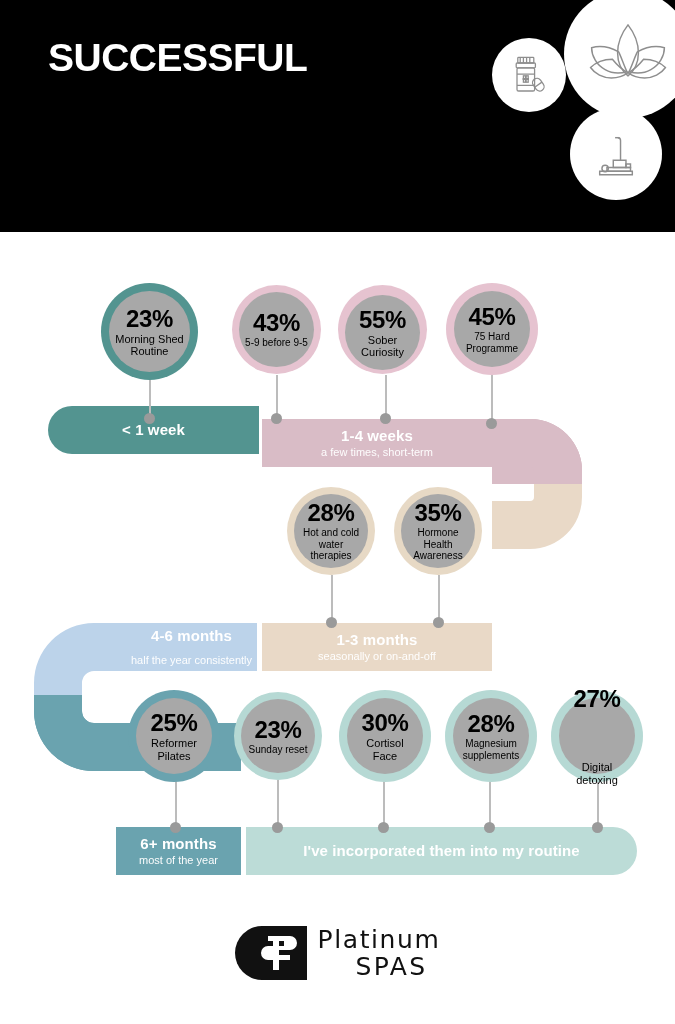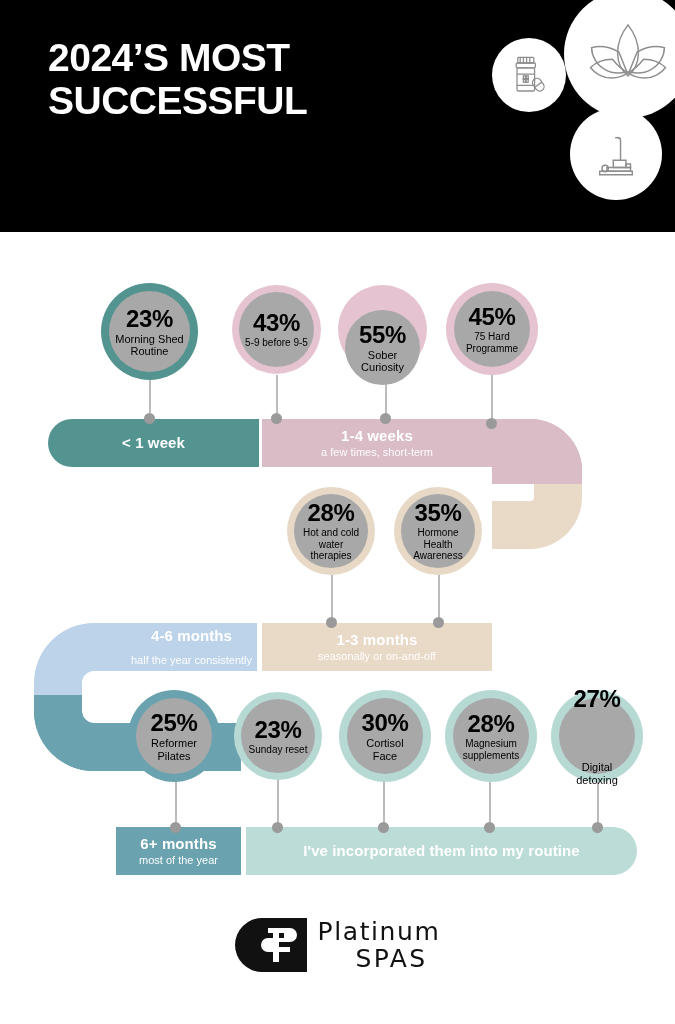--- a/index.html
+++ b/index.html
@@ -56,21 +56,21 @@
   .bar {
     position: absolute;
     display: flex; flex-direction: column;
     align-items: center; justify-content: center;
     color: #ffffff; text-align: center;
   }
   .bar .b-main { font-size: 15px; font-weight: bold; line-height: 18px; letter-spacing: 0.1px; }
   .bar .b-sub  { font-size: 11px; font-weight: normal; line-height: 15px; opacity: 0.97; }
 
   
-  #bar-lt1week   { left: 48px;  top: 419px; width: 211px; height: 48px;
+  #bar-lt1week   { left: 48px;  top: 406px; width: 211px; height: 48px;
                    background: #539490; border-radius: 24px 0 0 24px; }
   #bar-1to4weeks { left: 262px; top: 419px; width: 230px; height: 48px;
                    background: #d9bcc6; }
   
   #bar-4to6months { left: 126px; top: 623px; width: 131px; height: 48px;
                     background: #bcd3ea; gap: 8px; }
   #bar-1to3months { left: 262px; top: 623px; width: 230px; height: 48px;
                     background: #e9d9c7; }
   
   #bar-6plus     { left: 116px; top: 827px; width: 125px; height: 48px;
@@ -104,38 +104,37 @@
   }
   .dot {
     position: absolute; width: 11px; height: 11px;
     border-radius: 50%; background: #9a9a9a;
   }
 
   
   #footer-logo {
     position: absolute; left: 0; top: 918px;
     width: 675px; height: 70px;
-    display: flex; align-items: flex-start; justify-content: center;
+    display: flex; align-items: center; justify-content: center;
     gap: 11px;
   }
   #logo-words { display: flex; flex-direction: column; line-height: 0; }
   #logo-words .lw {
     font-family: "DejaVu Sans", sans-serif;
     font-size: 25px; letter-spacing: 1.6px; color: #111;
     line-height: 27px;
   }
   #logo-words .lw2 { font-size: 25px; letter-spacing: 2.4px; padding-left: 38px; }
 </style>
 </head>
 <body>
 
 <div id="header">
 
   <div id="header-title">
-    <span class="hl">2024’S MOST</span>
     <span class="hl">SUCCESSFUL</span>
   </div>
 
   <div class="hicon" id="hicon-lotus">
     <svg width="104" height="104" viewBox="0 0 100 100" fill="none" stroke="#8e8e8e" stroke-width="1.4">
       <path d="M50 22c-7 9-10 19-10 27 0 9 4 17 10 22 6-5 10-13 10-22 0-8-3-18-10-27z"></path>
       <path d="M41 48c-9-5-19-6-26-4 0 8 5 17 13 21 7 4 14 4 21 2-3-6-5-13-8-19z"></path>
       <path d="M59 48c9-5 19-6 26-4 0 8-5 17-13 21-7 4-14 4-21 2 3-6 5-13 8-19z"></path>
       <path d="M35 55c-8 0-16 3-21 8 4 6 12 10 20 10 6 0 12-2 16-5-6-3-11-8-15-13z"></path>
       <path d="M65 55c8 0 16 3 21 8-4 6-12 10-20 10-6 0-12-2-16-5 6-3 11-8 15-13z"></path>
@@ -249,21 +248,21 @@
 </div>
 
 <div class="node" style="left:232px; top:285px; width:89px; height:89px; background:#e6c3d0;">
   <div class="inner" style="left:7px; top:7px; width:75px; height:75px;">
     <span class="pct">43%</span>
     <span class="lbl sm">5-9 before 9-5</span>
   </div>
 </div>
 
 <div class="node" style="left:338px; top:285px; width:89px; height:89px; background:#e6c3d0;">
-  <div class="inner" style="left:7px; top:25px; width:75px; height:75px;">
+  <div class="inner" style="left:7px; top:10px; width:75px; height:75px;">
     <span class="pct">55%</span>
     <span class="lbl">Sober<br>Curiosity</span>
   </div>
 </div>
 
 <div class="node" style="left:446px; top:283px; width:92px; height:92px; background:#e6c3d0;">
   <div class="inner" style="left:8px; top:8px; width:76px; height:76px;">
     <span class="pct">45%</span>
     <span class="lbl sm">75 Hard<br>Programme</span>
   </div>

